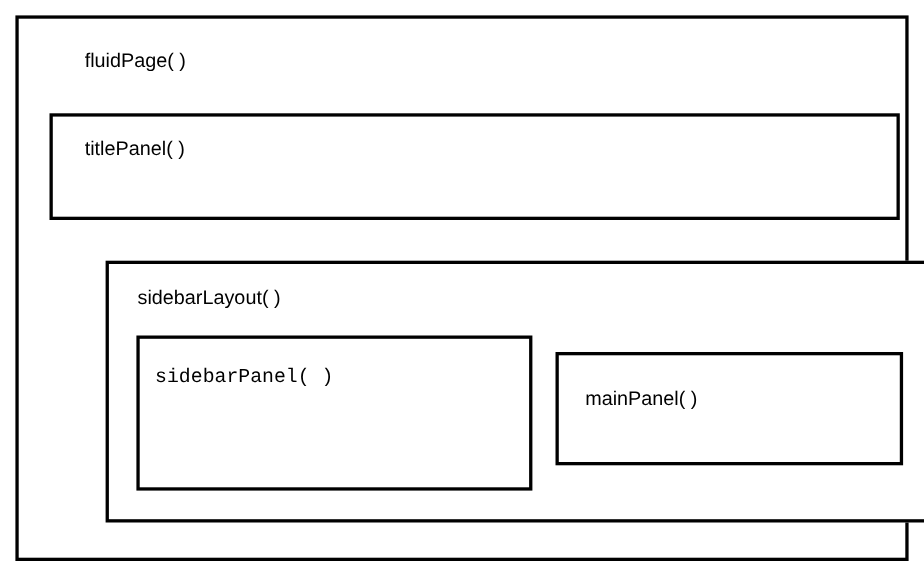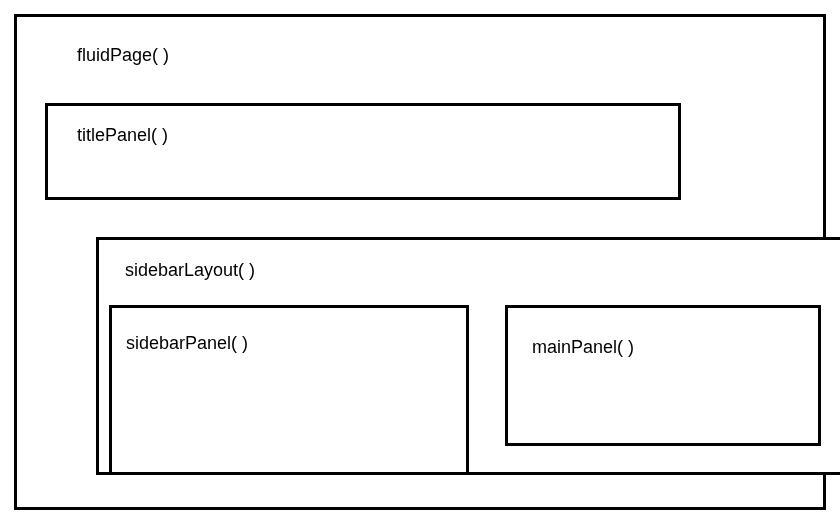--- a/index.html
+++ b/index.html
@@ -37,57 +37,58 @@
     height: 496px;
   }
   .fluid-page > .label {
     left: 60px;
     top: 27px;
   }
   
   .title-panel {
     left: 28px;
     top: 86px;
-    width: 636px;
+    width: 773px;
     height: 97px;
   }
   .title-panel > .label {
     left: 29px;
     top: 18px;
   }
   
   .sidebar-layout {
     left: 31px;
     top: 220px;
     width: 749px;
     height: 238px;
     margin-left: 48px;
   }
   .sidebar-layout > .label {
     left: 26px;
     top: 19px;
   }
   
   .sidebar-panel {
-    left: 10px;
+    left: 25px;
     top: 65px;
     width: 360px;
-    height: 170px;
+    height: 141px;
     border-width: 3px;
+    font-family: Liberation Mono, monospace;
   }
   .sidebar-panel > .label {
     left: 14px;
     top: 24px;
   }
   
   .main-panel {
     left: 406px;
-    top: 65px;
+    top: 80px;
     width: 316px;
-    height: 141px;
+    height: 103px;
     border-width: 3px;
   }
   .main-panel > .label {
     left: 24px;
     top: 28px;
   }
 </style>
 </head>
 <body>
 

